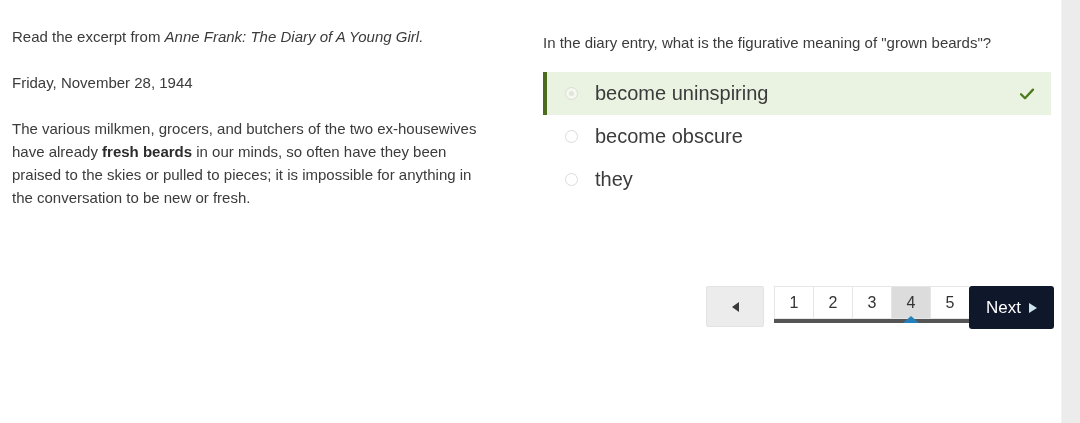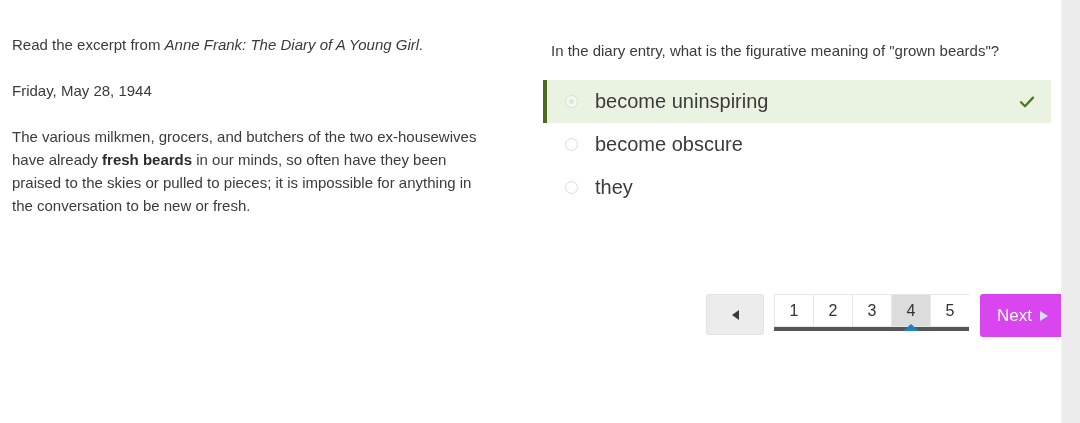--- a/index.html
+++ b/index.html
@@ -45,21 +45,21 @@
     width: 15px;
     height: 0px;
     background: #cdcdcd;
     border-radius: 2px;
   }
 
   
   .columns {
     position: absolute;
     left: 0;
-    top: 8px;
+    top: 0;
     width: 1061px;
     height: 406px;
   }
 
   
   .passage {
     position: absolute;
     left: 12px;
     top: 25px;
     width: 480px;
@@ -78,21 +78,21 @@
   .question-panel {
     position: absolute;
     left: 543px;
     top: 31px;
     width: 508px;
   }
   .question-text {
     font-size: 15px;
     line-height: 23px;
     color: #3b3b3b;
-    margin: 0 0 18px 8px;
+    margin: 0 0 18px 0;
     width: 460px;
   }
 
   .options { position: relative; }
 
   .option {
     position: relative;
     height: 43px;
     display: flex;
     align-items: center;
@@ -199,24 +199,23 @@
   .pg-caret {
     position: absolute;
     bottom: -4px;
     width: 0; height: 0;
     border-left: 8px solid transparent;
     border-right: 8px solid transparent;
     border-bottom: 7px solid #2280bb;
   }
 
   .pg-next {
-    margin-left: 11px;
     height: 43px;
     padding: 0 17px;
-    background: #d946ef;
+    background: #0f172a;
     border-radius: 3px;
     display: flex;
     align-items: center;
     justify-content: center;
     color: #ffffff;
     font-size: 17px;
     cursor: pointer;
     gap: 8px;
   }
   .tri-right {
@@ -227,21 +226,21 @@
   }
 </style>
 </head>
 <body>
 
 <div id="page">
   <div class="columns">
 
     <div class="passage">
       <p><span>Read the excerpt from </span><span class="ital">Anne Frank: The Diary of A Young Girl.</span></p>
-      <p>Friday, May 28, 1944</p>
+      <p>Friday, November 28, 1944</p>
       <p><span>The various milkmen, grocers, and butchers of the two ex-housewives have already </span><span class="bold">fresh beards</span><span> in our minds, so often have they been praised to the skies or pulled to pieces; it is impossible for anything in the conversation to be new or fresh.</span></p>
     </div>
 
     <div class="question-panel">
       <p class="question-text">In the diary entry, what is the figurative meaning of "grown beards"?</p>
 
       <div class="options">
 
         <div class="option selected correct">
           <span class="radio"></span>

